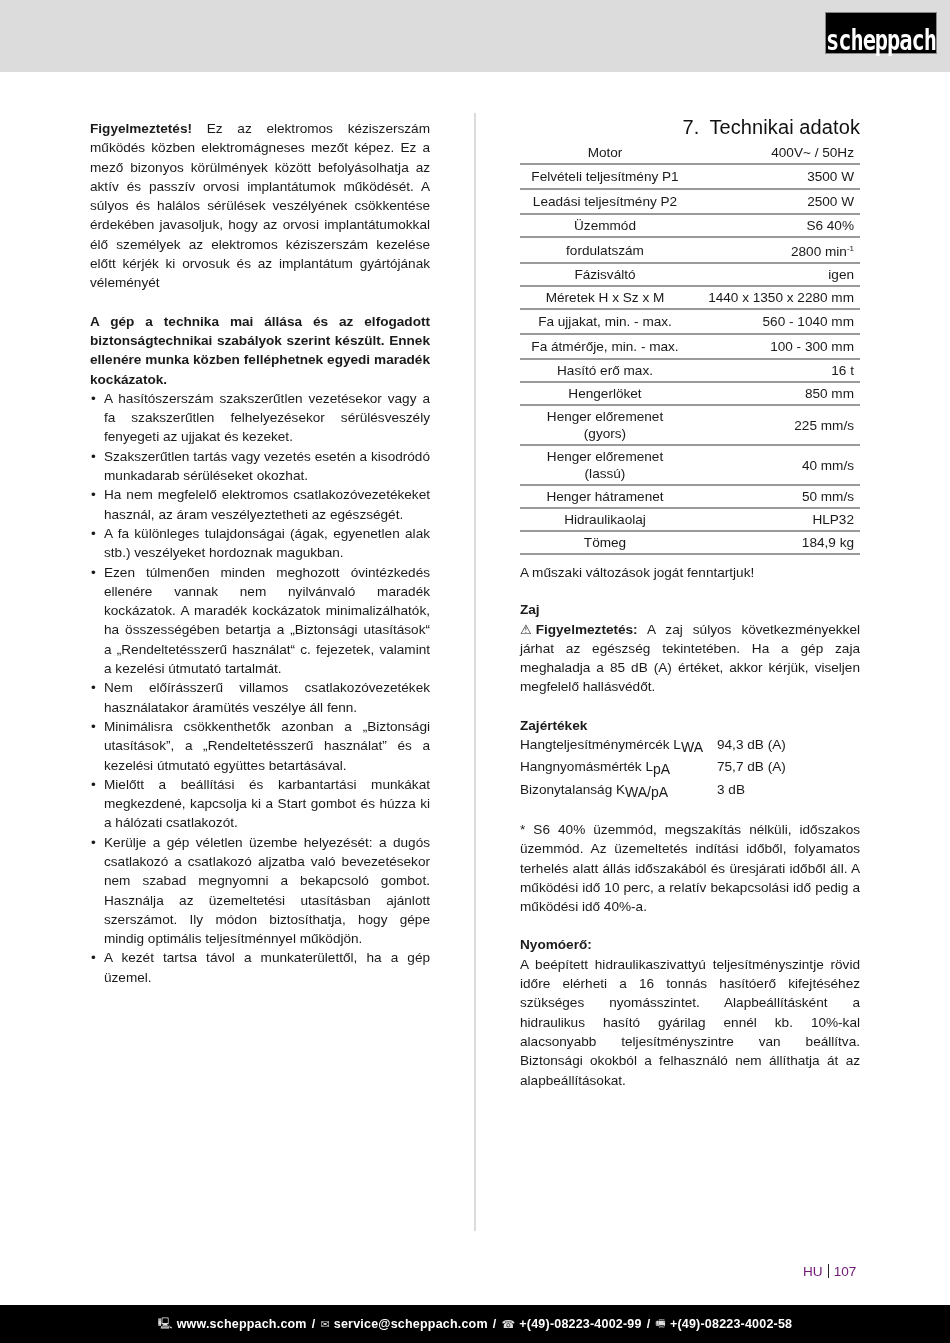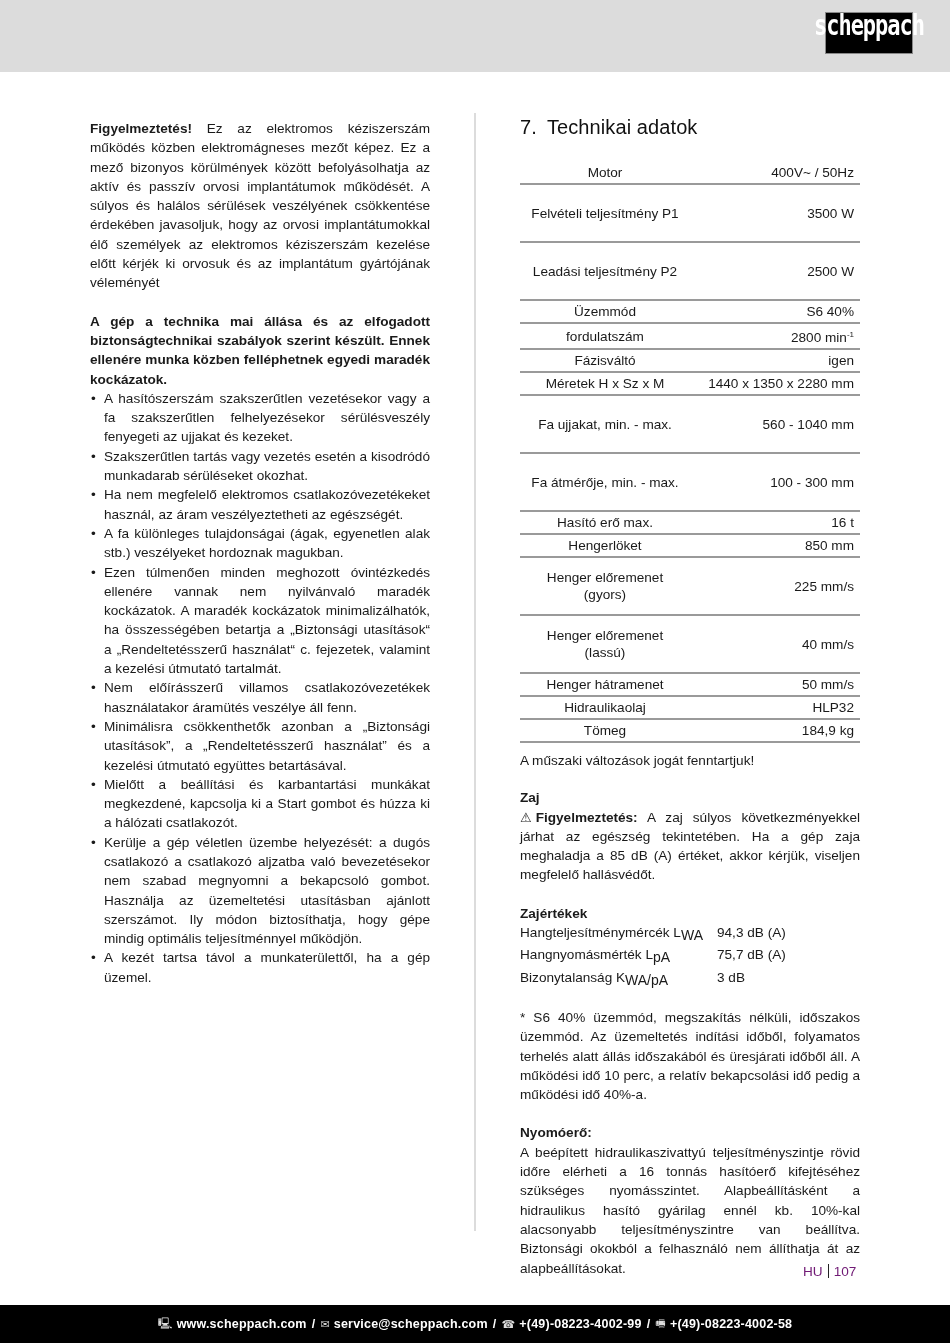--- a/index.html
+++ b/index.html
@@ -1,42 +1,42 @@
 <!DOCTYPE html>
 <html><head>
 <meta charset="utf-8">
 <style>
   * { box-sizing: border-box; margin: 0; padding: 0; }
   html, body { width: 950px; height: 1343px; background: #ffffff; overflow: hidden; }
   body { position: relative; font-family: "Liberation Sans", sans-serif; color: #1a1a1a; }
 
   .top-band { position: absolute; left: 0; top: 0; width: 950px; height: 72px; background: #dcdcdc; }
-  .logo { position: absolute; left: 825px; top: 12px; width: 88px; height: 42px; background: #000; border: 1px solid #888;
-          display: flex; align-items: flex-start; justify-content: center; }
+  .logo { position: absolute; left: 825px; top: 12px; width: 112px; height: 42px; background: #000; border: 1px solid #888;
+          display: flex; align-items: flex-end; justify-content: center; }
   .logo span { color: #fff; font-family: "DejaVu Sans Mono", monospace; font-weight: bold; font-size: 22px; letter-spacing: -1px; transform: scaleY(1.25); }
 
   .divider { position: absolute; left: 474px; top: 113px; width: 2px; height: 1118px; background: #dcdcdc; }
 
   .col-left { position: absolute; left: 90px; top: 119px; width: 340px; font-size: 13.6px; line-height: 19.3px; }
   .col-left p { text-align: justify; }
   .col-left .bold-para { font-weight: bold; margin-top: 19px; }
   .col-left ul { list-style: none; }
   .col-left li { position: relative; padding-left: 14px; text-align: justify; }
   .col-left li::before { content: "•"; position: absolute; left: 1px; top: 0; }
 
   .col-right { position: absolute; left: 520px; top: 113px; width: 340px; font-size: 13.6px; line-height: 19.3px; }
-  .section-title { font-size: 20px; font-weight: normal; line-height: 28px; margin-bottom: 20px; color: #111; letter-spacing: 0.1px; }
+  .section-title { font-size: 20px; font-weight: normal; line-height: 28px; color: #111; letter-spacing: 0.1px; text-align: right; }
   .section-title .num { margin-right: 10px; }
 
   table.spec { width: 340px; border-collapse: collapse; margin-left: 0; }
   table.spec td { border-bottom: 2px solid #9a9a9a; padding: 2px 6px; font-size: 13.6px; line-height: 17px; vertical-align: middle; }
   table.spec td.k { text-align: center; width: 170px; }
   table.spec td.v { text-align: right; white-space: nowrap; }
   table.spec tr.single td { height: 23px; }
-  table.spec tr.double td { height: 58px; }
+  table.spec tr.double td { height: 25px; }
   table.spec sup { font-size: 8px; vertical-align: 5px; }
 
   .reserve { margin-top: 8px; }
   .h-bold { font-weight: bold; }
   .noise-block { margin-top: 18px; }
   .noise-block p { text-align: justify; }
   .warn-icon { display: inline-block; font-size: 13px; margin-right: 4px; }
   .values { margin-top: 19px; }
   .val-row { display: flex; }
   .val-row .lbl { width: 197px; }

